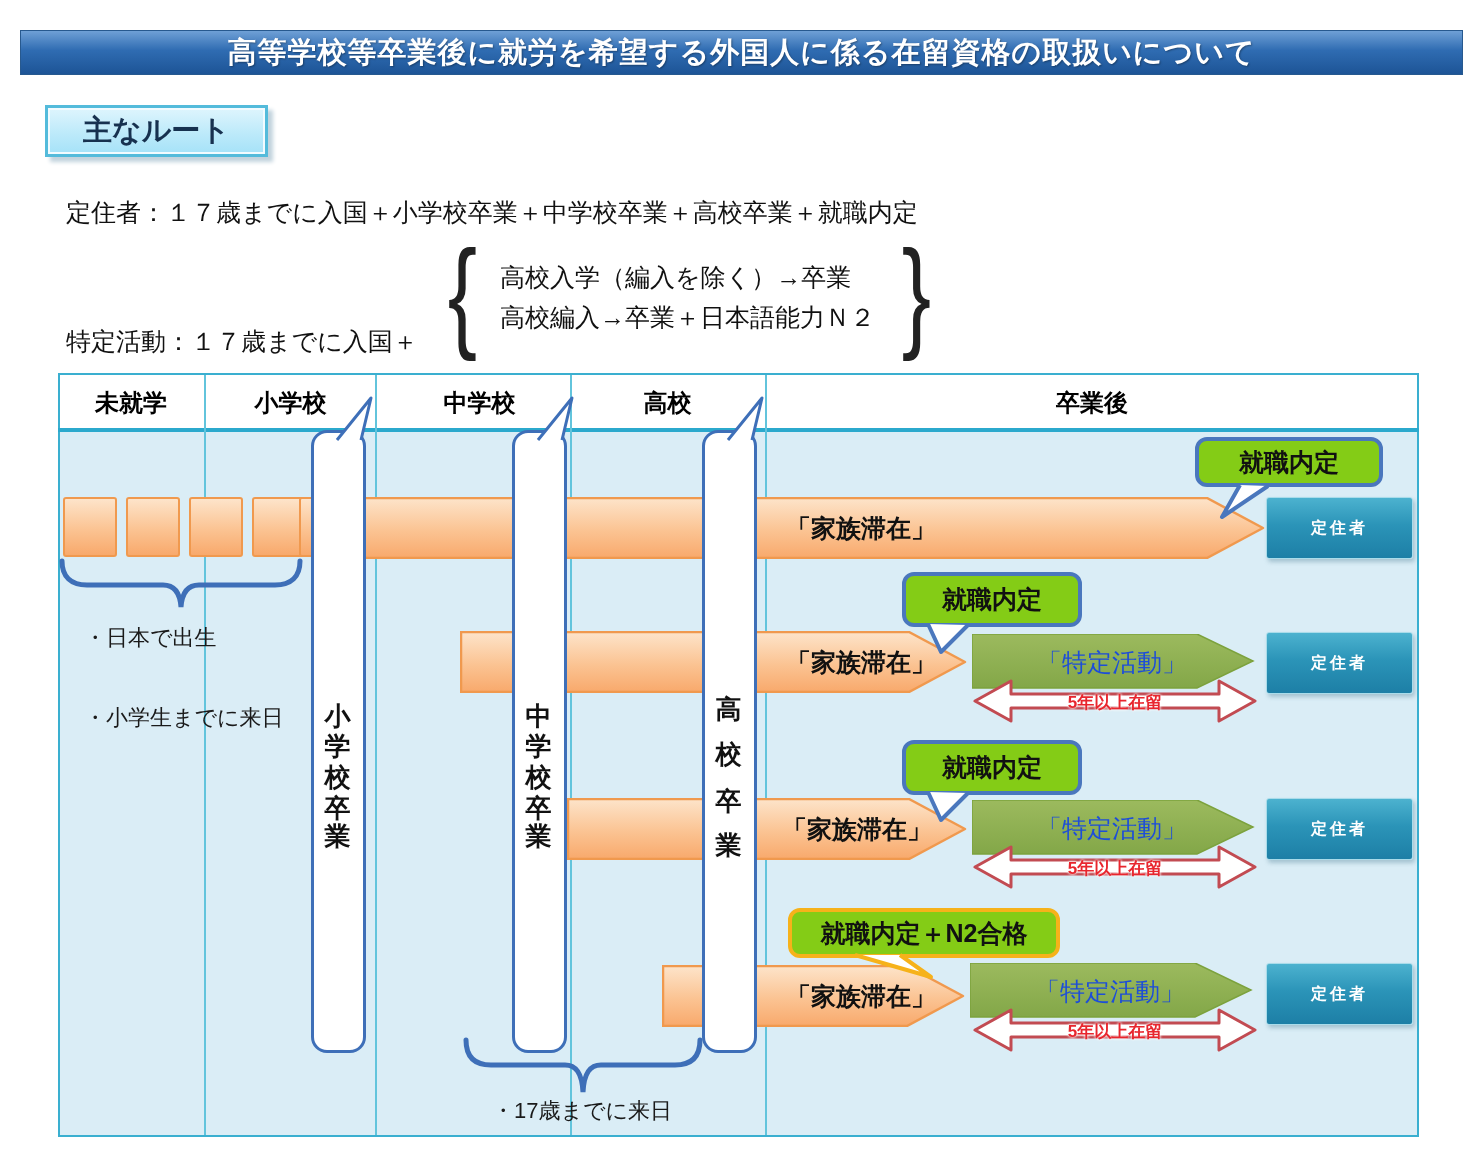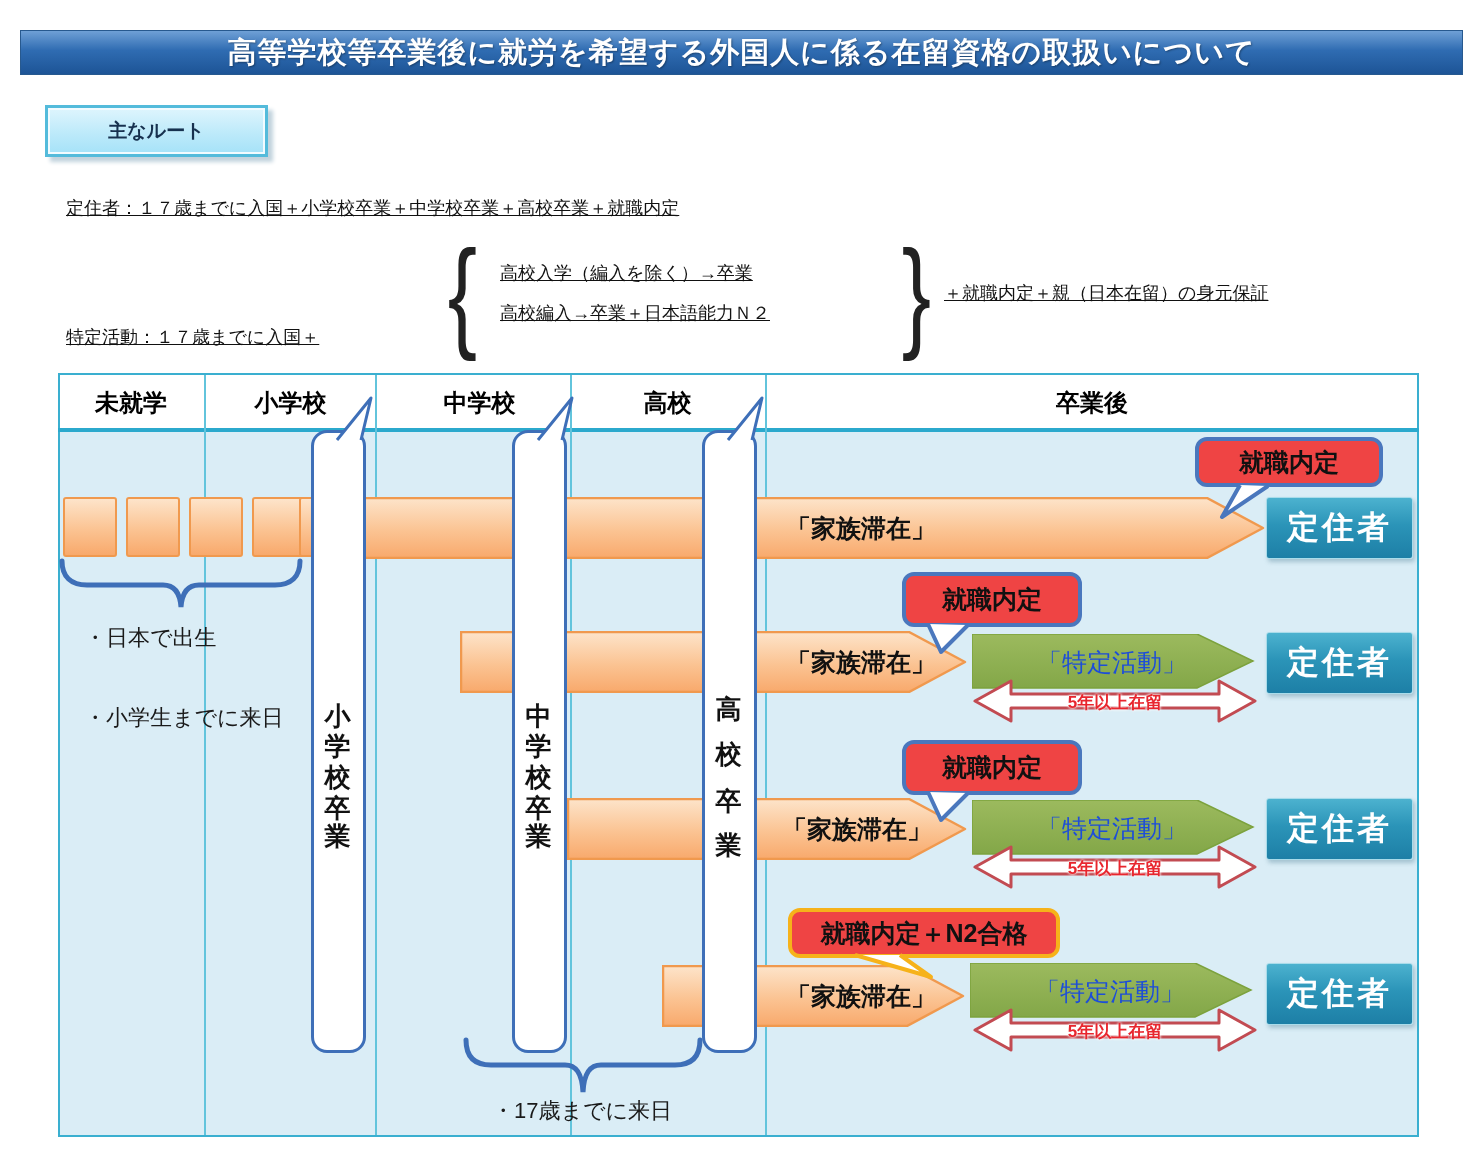--- a/index.html
+++ b/index.html
@@ -9,22 +9,22 @@
   
   .title-bar{left:20px;top:30px;width:1441px;height:43px;z-index:1;
     background:linear-gradient(180deg,#6fa0d6 0%,#2f6cb2 45%,#1d5496 100%);
     border:1px solid #27598f;display:flex;align-items:center;justify-content:center;}
   .title-bar span{color:#fff;font-size:29px;font-weight:bold;letter-spacing:1px;
     text-shadow:1px 1px 2px rgba(0,0,0,.35);}
   .routes-badge{left:45px;top:105px;width:223px;height:52px;z-index:1;box-sizing:border-box;
     background:linear-gradient(180deg,#dff5fd 0%,#bdeafa 55%,#a5e2f8 100%);
     border:3px solid #54bbdb;box-shadow:5px 5px 4px #c2d3dd, inset 0 0 0 2px #f2fbff;
     display:flex;align-items:center;justify-content:center;}
-  .routes-badge span{font-size:19px;font-weight:bold;color:#17314f;font-family:Liberation Mono, monospace;}
-  .route-line{font-size:18px;color:#111;white-space:nowrap;z-index:1;text-decoration:underline;}
+  .routes-badge span{font-size:29px;font-weight:bold;color:#17314f;font-family:Liberation Mono, monospace;}
+  .route-line{font-size:25px;color:#111;white-space:nowrap;z-index:1;}
   .brace-glyph{font-size:122px;font-weight:normal;color:#222;z-index:1;line-height:100px;
     transform:scaleX(.72);transform-origin:center;}
   
   .tbl-outer{left:58px;top:373px;width:1361px;height:764px;box-sizing:border-box;
     border:2px solid #3aafd0;background:#fff;z-index:0;}
   .tbl-body{left:60px;top:432px;width:1357px;height:703px;background:#daedf6;z-index:0;}
   .tbl-divider{left:58px;top:428px;width:1361px;height:4px;background:#2ba9cd;z-index:1;}
   .col-line{top:375px;width:2px;height:760px;background:#62c4dc;z-index:1;}
   .col-head{top:386px;height:34px;z-index:1;display:flex;align-items:center;justify-content:center;
     font-size:24px;font-weight:600;color:#000;}
@@ -40,22 +40,22 @@
   .vbar span{writing-mode:vertical-rl;text-orientation:upright;font-size:26px;font-weight:bold;color:#111;}
   .ls30{letter-spacing:30px;padding-top:30px;}
   .ls46{letter-spacing:46px;padding-top:46px;}
   
   .garrow{z-index:3;}
   .g-label{z-index:4;font-size:25px;font-weight:400;color:#1d4ed8;text-align:center;}
   .result-box{width:147px;height:62px;z-index:3;box-sizing:border-box;border-radius:3px;
     background:linear-gradient(180deg,#4cb2cf 0%,#2b94b8 45%,#1d7fa6 100%);
     border:1px solid #a9dcea;box-shadow:2px 3px 4px rgba(100,145,165,.45);
     display:flex;align-items:center;justify-content:center;}
-  .result-box span{color:#fff;font-size:32px;font-weight:bold;letter-spacing:3px;}
-  .bubble{height:50px;z-index:5;box-sizing:border-box;background:#ef4444;border:4px solid #4a77bd;
+  .result-box span{color:#fff;font-size:16px;font-weight:bold;letter-spacing:3px;}
+  .bubble{height:50px;z-index:5;box-sizing:border-box;background:#84cc16;border:4px solid #4a77bd;
     border-radius:12px;display:flex;align-items:center;justify-content:center;}
   .bubble span{font-size:25px;font-weight:600;color:#111;white-space:nowrap;}
   .bubble.yellow{border-color:#f6b21a;}
   .red-label{z-index:5;font-size:17px;font-weight:bold;color:#e8262e;text-align:center;
     text-shadow:0 0 3px #fff,0 0 3px #fff;}
   .note{z-index:2;font-size:22px;color:#1a1a1a;white-space:nowrap;}
   .svg-layer{left:0;top:0;width:1483px;height:1149px;pointer-events:none;}
   .z2{z-index:2;} .z3{z-index:3;} .z6{z-index:6;}
 </style>
 </head>
@@ -83,21 +83,20 @@
   <div class="abs routes-badge">
     <span>主なルート</span>
   </div>
 
   <div class="abs route-line" style="left:66px;top:196px;">定住者：１７歳までに入国＋小学校卒業＋中学校卒業＋高校卒業＋就職内定</div>
   <div class="abs route-line" style="left:66px;top:281px;margin-top:44px;">特定活動：１７歳までに入国＋</div>
   <div class="abs brace-glyph" style="left:442px;top:244px;">{</div>
   <div class="abs route-line" style="left:500px;top:261px;">高校入学（編入を除く）→卒業</div>
   <div class="abs route-line" style="left:500px;top:301px;">高校編入→卒業＋日本語能力Ｎ２</div>
   <div class="abs brace-glyph" style="left:896px;top:244px;">}</div>
-  <div class="abs route-line" style="left:944px;top:281px;">＋就職内定＋親（日本在留）の身元保証</div>
 
   <div class="abs tbl-outer"></div>
   <div class="abs tbl-body"></div>
   <div class="abs tbl-divider"></div>
   <div class="abs col-line" style="left:204px;"></div>
   <div class="abs col-line" style="left:375px;"></div>
   <div class="abs col-line" style="left:570px;"></div>
   <div class="abs col-line" style="left:765px;"></div>
 
   <div class="abs col-head" style="left:58px;width:146px;">未就学</div>

